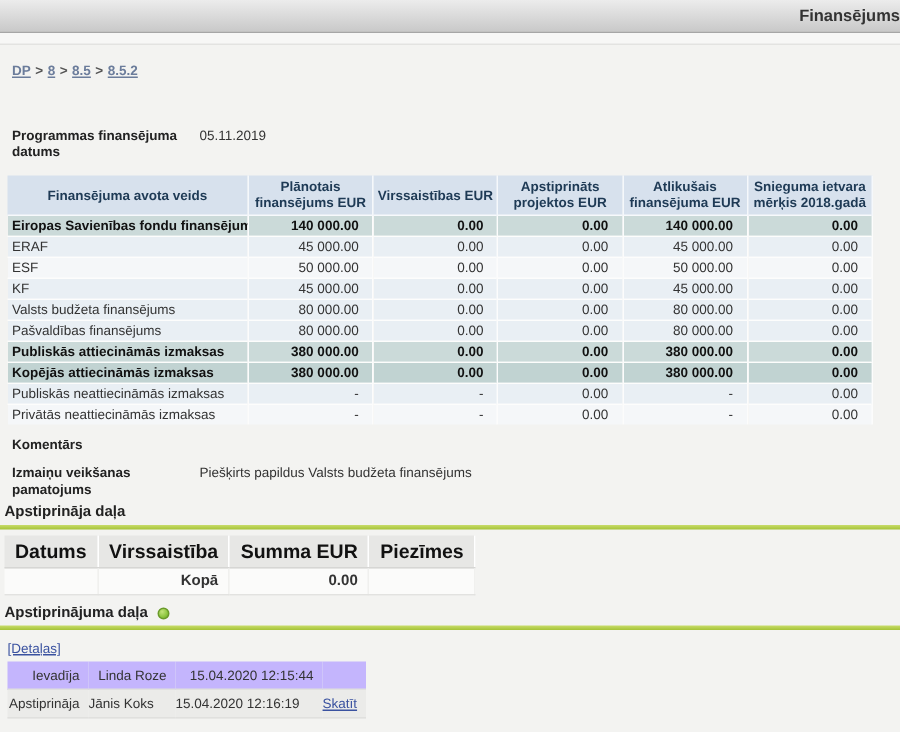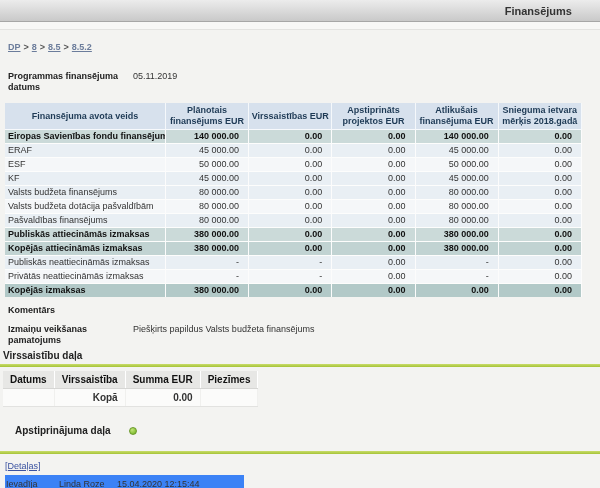--- a/index.html
+++ b/index.html
@@ -9,34 +9,34 @@
     font-family:"Liberation Sans",sans-serif;
     font-size:9px;color:#333;
   }
   
   .topbar{
     height:21px;
     background:linear-gradient(#ececec,#c9c9c9);
     border-bottom:1px solid #a6a6a6;
     display:flex;align-items:center;justify-content:flex-end;
   }
-  .topbar .title{font-weight:bold;font-size:11px;color:#333;padding-right:28px;}
+  .topbar .title{font-weight:bold;font-size:11px;color:#333;}
   .substrip{height:7px;background:#f7f7f6;border-bottom:1px solid #e3e3e1;}
 
   
   .breadcrumb{margin:12px 0 0 8px;font-weight:bold;}
   .breadcrumb a{color:#6b7c9b;text-decoration:underline;cursor:pointer;}
   .breadcrumb .sep{color:#555;margin:0 3px;}
 
   
   .form-row{display:flex;margin-left:8px;}
   .form-label{width:125px;font-weight:bold;color:#222;line-height:11px;}
   .form-label .wrap{display:block;width:112px;}
   .form-value{line-height:11px;}
-  .row-date{margin-top:19px;}
+  .row-date{margin-top:33px;}
   .row-comment{margin-top:8px;}
   .row-reason{margin-top:8px;}
 
   
   table.fin{
     border-collapse:collapse;table-layout:fixed;
     margin:10px 0 0 5px;width:577px;
   }
   table.fin col.c0{width:160px;}
   table.fin col.cn{width:83px;}
@@ -61,42 +61,42 @@
 
   
   .section-title{margin:4px 0 0 3px;font-weight:bold;font-size:10px;color:#222;}
   .greenline{height:3px;background:linear-gradient(#c8dc6a,#a5c337);margin-top:3px;}
 
   
   table.vs{border-collapse:collapse;margin:4px 0 0 3px;}
   table.vs th{
     background:#e7e7e5;font-weight:bold;color:#111;text-align:left;
     padding:3px 7px;border-right:1px solid #fff;border-bottom:1px solid #d6d6d4;
-    font-size:10px;
+    font-size:13px;
   }
   table.vs td{
     background:#fbfbfa;padding:3px 7px;border-right:1px solid #f0f0ee;
     border-bottom:1px solid #e2e2e0;font-size:10px;
   }
   table.vs td.kopa{font-weight:bold;text-align:right;}
   table.vs td.sum{font-weight:bold;text-align:right;}
 
   .apstipr-title{margin:6px 0 0 3px;display:flex;align-items:center;}
   .green-dot{
     width:8px;height:8px;border-radius:50%;margin-left:6px;
     background:radial-gradient(circle at 35% 30%,#c2e37a,#8dc63f 60%,#6fa32b);
     border:1px solid #6a9a2a;box-sizing:border-box;
   }
 
   
   .details-link{margin:7px 0 0 5px;}
   .details-link a,.info a{color:#3a52a0;text-decoration:underline;cursor:pointer;}
   table.info{border-collapse:collapse;margin:4px 0 0 5px;}
   table.info td{padding:4px 6px 4px 0;border-bottom:1px solid #e0e0de;white-space:nowrap;}
-  table.info tr.i-odd td{background:#3b82f6;}
+  table.info tr.i-odd td{background:#c4b5fd;text-align:right;}
   table.info tr.i-even td{background:#ebebe9;}
   table.info td.lbl{width:46px;padding-left:1px;}
   table.info td.nm{width:52px;}
   table.info td.dt{width:92px;}
 </style>
 </head>
 <body>
 
 <div class="topbar">
   <span class="title">Finansējums</span>
@@ -167,28 +167,20 @@
         <td class="num">0.00</td>
       </tr>
       <tr class="r-odd">
         <td>Valsts budžeta finansējums</td>
         <td class="num">80 000.00</td>
         <td class="num">0.00</td>
         <td class="num">0.00</td>
         <td class="num">80 000.00</td>
         <td class="num">0.00</td>
       </tr>
-      <tr class="r-even">
-        <td>Valsts budžeta dotācija pašvaldībām</td>
-        <td class="num">80 000.00</td>
-        <td class="num">0.00</td>
-        <td class="num">0.00</td>
-        <td class="num">80 000.00</td>
-        <td class="num">0.00</td>
-      </tr>
       <tr class="r-odd">
         <td>Pašvaldības finansējums</td>
         <td class="num">80 000.00</td>
         <td class="num">0.00</td>
         <td class="num">0.00</td>
         <td class="num">80 000.00</td>
         <td class="num">0.00</td>
       </tr>
       <tr class="r-section">
         <td>Publiskās attiecināmās izmaksas</td>
@@ -213,45 +205,37 @@
         <td class="num">0.00</td>
         <td class="num">-</td>
         <td class="num">0.00</td>
       </tr>
       <tr class="r-even">
         <td>Privātās neattiecināmās izmaksas</td>
         <td class="num">-</td>
         <td class="num">-</td>
         <td class="num">0.00</td>
         <td class="num">-</td>
-        <td class="num">0.00</td>
-      </tr>
-      <tr class="r-total">
-        <td>Kopējās izmaksas</td>
-        <td class="num">380 000.00</td>
-        <td class="num">0.00</td>
-        <td class="num">0.00</td>
-        <td class="num">0.00</td>
         <td class="num">0.00</td>
       </tr>
     </tbody>
 </table>
 
 <div class="form-row row-comment">
   <span class="form-label">Komentārs</span>
 </div>
 
 <div class="form-row row-reason">
   <span class="form-label">
       <span class="wrap">Izmaiņu veikšanas pamatojums</span>
     </span>
   <span class="form-value">Piešķirts papildus Valsts budžeta finansējums</span>
 </div>
 
-<div class="section-title">Virssaistību daļa</div>
+<div class="section-title">Apstiprināja daļa</div>
 <div class="greenline"></div>
 
 <table class="vs">
   <thead>
     <tr>
       <th>Datums</th>
       <th>Virssaistība</th>
       <th>Summa EUR</th>
       <th>Piezīmes</th>
     </tr>
@@ -260,21 +244,21 @@
     <tr>
       <td></td>
       <td class="kopa">Kopā</td>
       <td class="sum">0.00</td>
       <td></td>
     </tr>
   </tbody>
 </table>
 
 <div class="apstipr-title">
-  <span class="section-title" style="margin:12px;">Apstiprinājuma daļa</span>
+  <span class="section-title" style="margin:0;">Apstiprinājuma daļa</span>
   <span class="green-dot"></span>
 </div>
 <div class="greenline"></div>
 
 <div class="details-link">
   <a>[Detaļas]</a>
 </div>
 
 <table class="info">
   <tbody>

